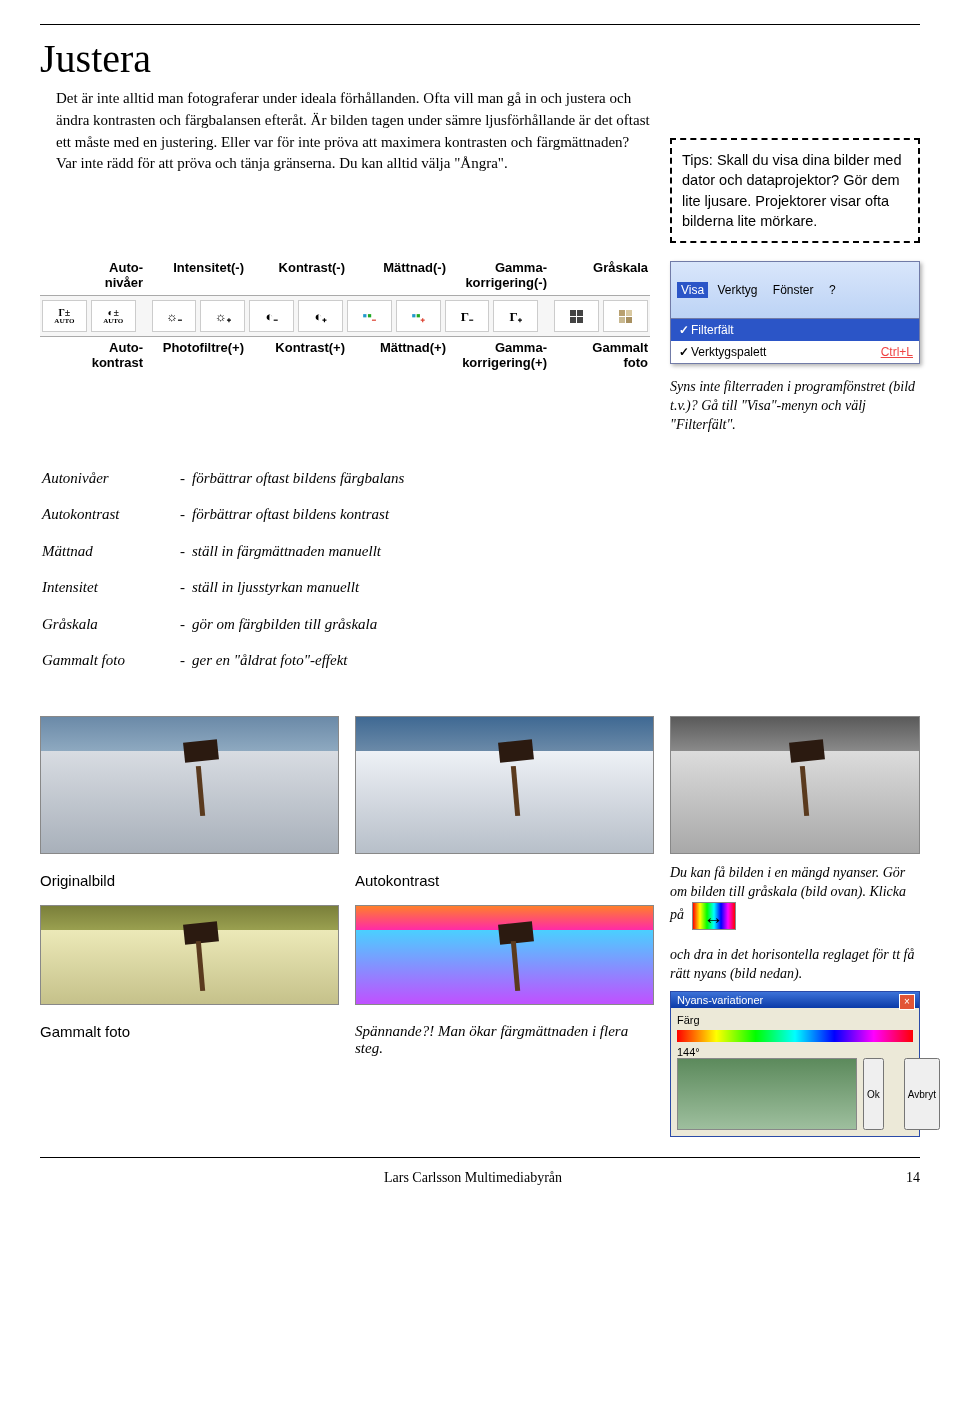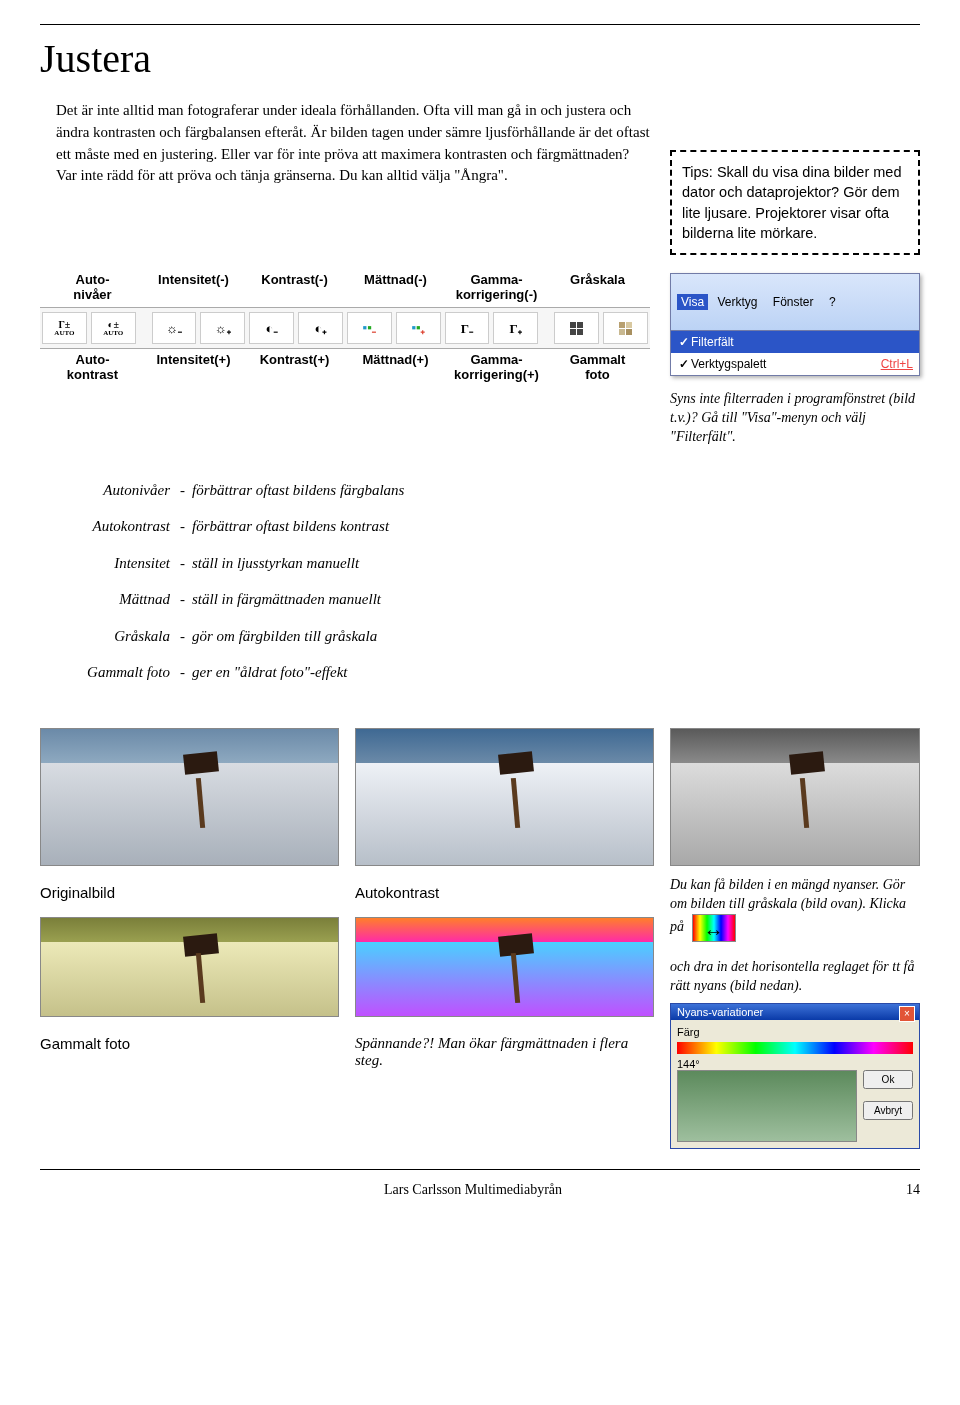--- a/index.html
+++ b/index.html
@@ -19,21 +19,21 @@
     margin-bottom: 4px;
   }
   hr.rule {
     border: none;
     border-top: 1px solid #000;
     margin: 0 0 8px 0;
   }
   h1.justera {
     font-size: 40px;
     font-weight: normal;
-    margin: 10px 0 18px 0;
+    margin: 10px 0 6px 0;
   }
   .top-section {
     display: flex;
     gap: 20px;
     margin-left: 16px;
   }
   .left-col {
     flex: 1 1 590px;
   }
   .right-col {
@@ -53,21 +53,21 @@
   }
   .toolbar-section {
     display: flex;
     gap: 20px;
     margin-top: 18px;
   }
   .toolbar-area {
     flex: 1 1 590px;
     font-family: Arial, Helvetica, sans-serif;
     font-size: 13px;
-    text-align: center;
+    text-align: right;
   }
   .tb-labels-top, .tb-labels-bottom {
     display: flex;
     justify-content: space-between;
     padding: 0 2px;
   }
   .tb-labels-top > div, .tb-labels-bottom > div {
     flex: 1;
     font-weight: bold;
     line-height: 1.15;
@@ -154,21 +154,20 @@
     font-size: 15px;
     line-height: 1.5;
   }
   .dl-table td {
     padding: 6px 0;
     vertical-align: top;
   }
   .dl-table td:first-child {
     width: 128px;
     padding-right: 8px;
-    text-align: right;
   }
   .dl-table td:nth-child(2) { width: 10px; }
   .examples {
     display: flex;
     gap: 16px;
     margin-top: 36px;
   }
   .ex-col {
     display: flex;
     flex-direction: column;
@@ -287,22 +286,22 @@
   .nyans-preview .pv {
     flex: 1;
     height: 70px;
     background: linear-gradient(#5c8a5c,#9ebf9e);
     border: 1px solid #888;
     position: relative;
   }
   .nyans-btns {
     width: 50px;
     display: flex;
-    flex-direction: column;
-    gap: 12px;
+    flex-direction: row;
+    gap: 20px;
   }
   .nyans-btns button {
     font-size: 10px;
     padding: 2px;
   }
   .footer {
     margin-top: 20px;
   }
   .footer hr {
     border: none;
@@ -376,21 +375,21 @@
               <span style="background:#b8a070"></span>
               <span style="background:#d8c8a0"></span>
               <span style="background:#c8b890"></span>
               <span style="background:#a89060"></span>
             </div>
           </div>
       </div>
       <div class="tb-labels-bottom">
         <div style="white-space:pre-line">Auto-
 kontrast</div>
-        <div>Intensitet(+)</div>
+        <div>Photofiltre(+)</div>
         <div>Kontrast(+)</div>
         <div>Mättnad(+)</div>
         <div style="white-space:pre-line">Gamma-
 korrigering(+)</div>
         <div style="white-space:pre-line">Gammalt
 foto</div>
       </div>
     </div>
     <div class="right-side">
       <div class="menu-panel">
@@ -420,28 +419,28 @@
           <td>Autonivåer</td>
           <td>-</td>
           <td>förbättrar oftast bildens färgbalans</td>
         </tr>
     <tr>
           <td>Autokontrast</td>
           <td>-</td>
           <td>förbättrar oftast bildens kontrast</td>
         </tr>
     <tr>
+          <td>Mättnad</td>
+          <td>-</td>
+          <td>ställ in färgmättnaden manuellt</td>
+        </tr>
+    <tr>
           <td>Intensitet</td>
           <td>-</td>
           <td>ställ in ljusstyrkan manuellt</td>
-        </tr>
-    <tr>
-          <td>Mättnad</td>
-          <td>-</td>
-          <td>ställ in färgmättnaden manuellt</td>
         </tr>
     <tr>
           <td>Gråskala</td>
           <td>-</td>
           <td>gör om färgbilden till gråskala</td>
         </tr>
     <tr>
           <td>Gammalt foto</td>
           <td>-</td>
           <td>ger en "åldrat foto"-effekt</td>

